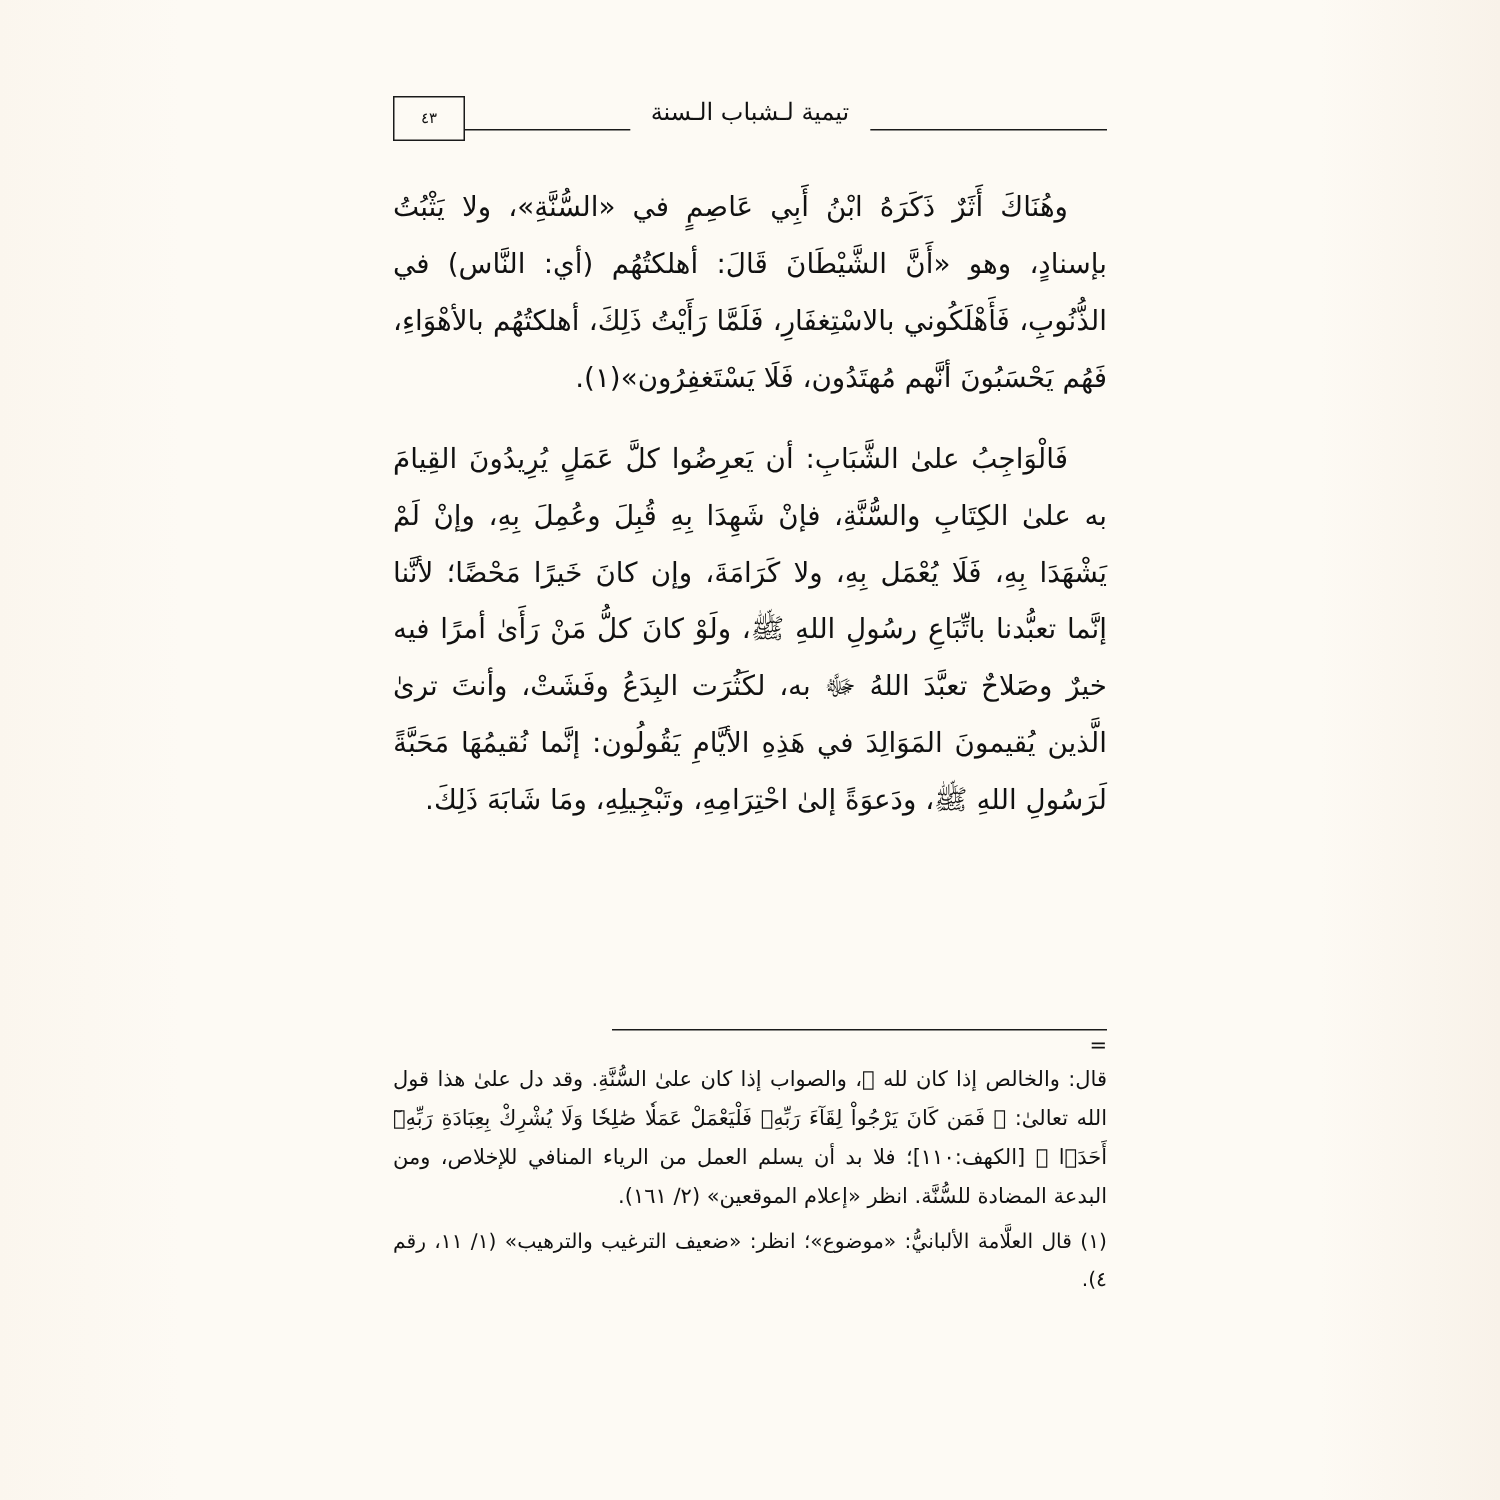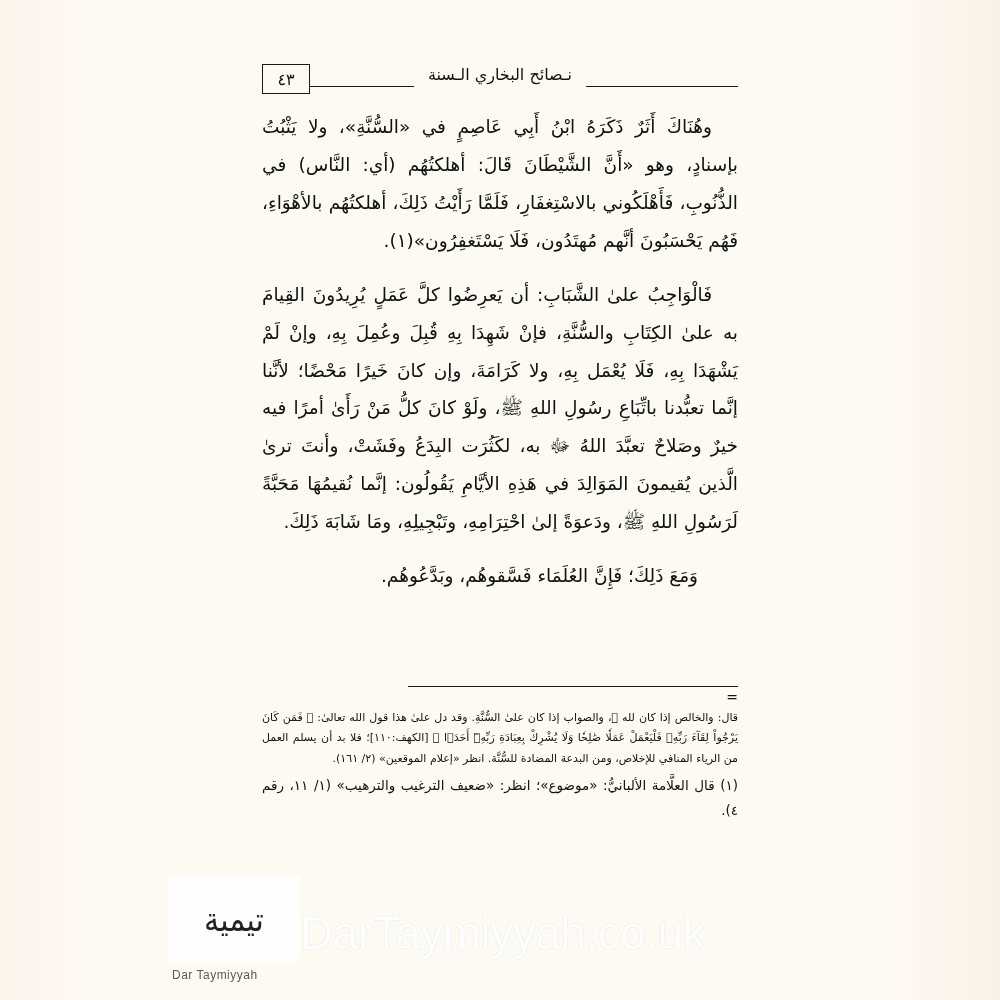--- a/index.html
+++ b/index.html
@@ -42,21 +42,21 @@
     position: absolute;
     top: 2px;
     left: 0;
     min-width: 46px;
     height: 28px;
     border: 1.4px solid #1a1a1a;
     background: #fdfaf4;
     display: flex;
     align-items: center;
     justify-content: center;
-    font-size: 16px;
+    font-size: 10px;
     color: #111;
     letter-spacing: 1px;
     font-family: Liberation Sans, sans-serif;
   }
   .header-title {
     position: absolute;
     top: 0;
     right: 50%;
     transform: translateX(50%);
     background: #fdfaf4;
@@ -74,21 +74,21 @@
     top: 108px;
     right: 262px;
     left: 262px;
     color: #111;
     font-size: 18.5px;
     line-height: 2.05;
     text-align: justify;
     text-justify: inter-word;
   }
   .para {
-    margin: 0 0 16px 0;
+    margin: 12px 0 16px 0;
     text-indent: 26px;
   }
   .para.center-ish { text-indent: 40px; }
 
   
   .footnote-sep {
     position: absolute;
     top: 686px;
     right: 262px;
     width: 330px;
@@ -109,21 +109,21 @@
     left: 262px;
     font-size: 13.5px;
     line-height: 1.85;
     color: #111;
     text-align: justify;
   }
   .footnotes p {
     margin: 0 0 4px 0;
   }
   .fn-verse {
-    font-size: 11px;
+    font-size: 14px;
   }
 
   
   .watermark {
     position: absolute;
     left: 0;
     bottom: 0;
     width: 1000px;
     height: 150px;
     pointer-events: none;
@@ -171,37 +171,29 @@
   }
 </style>
 </head>
 <body>
 
 <div class="page">
 
   <div class="header">
     <div class="header-rule"></div>
     <div class="page-number-box">٤٣</div>
-    <div class="header-title">نـصائح البخاري الـسنة</div>
+    <div class="header-title">تيمية لـشباب الـسنة</div>
   </div>
 
   <div class="body-text">
     <p class="para">وهُنَاكَ أَثَرٌ ذَكَرَهُ ابْنُ أَبِي عَاصِمٍ في «السُّنَّةِ»، ولا يَثْبُتُ بإسنادٍ، وهو «أَنَّ الشَّيْطَانَ قَالَ: أهلكتُهُم (أي: النَّاس) في الذُّنُوبِ، فَأَهْلَكُوني بالاسْتِغفَارِ، فَلَمَّا رَأَيْتُ ذَلِكَ، أهلكتُهُم بالأهْوَاءِ، فَهُم يَحْسَبُونَ أنَّهم مُهتَدُون، فَلَا يَسْتَغفِرُون»(١).</p>
     <p class="para">فَالْوَاجِبُ علىٰ الشَّبَابِ: أن يَعرِضُوا كلَّ عَمَلٍ يُرِيدُونَ القِيامَ به علىٰ الكِتَابِ والسُّنَّةِ، فإنْ شَهِدَا بِهِ قُبِلَ وعُمِلَ بِهِ، وإنْ لَمْ يَشْهَدَا بِهِ، فَلَا يُعْمَل بِهِ، ولا كَرَامَةَ، وإن كانَ خَيرًا مَحْضًا؛ لأنَّنا إنَّما تعبُّدنا باتِّبَاعِ رسُولِ اللهِ ﷺ، ولَوْ كانَ كلُّ مَنْ رَأَىٰ أمرًا فيه خيرٌ وصَلاحٌ تعبَّدَ اللهُ ﷻ به، لكَثُرَت البِدَعُ وفَشَتْ، وأنتَ ترىٰ الَّذين يُقيمونَ المَوَالِدَ في هَذِهِ الأيَّامِ يَقُولُون: إنَّما نُقيمُهَا مَحَبَّةً لَرَسُولِ اللهِ ﷺ، ودَعوَةً إلىٰ احْتِرَامِهِ، وتَبْجِيلِهِ، ومَا شَابَهَ ذَلِكَ.</p>
-    <p class="para center-ish">وَمَعَ ذَلِكَ؛ فَإِنَّ العُلَمَاء فَسَّقوهُم، وبَدَّعُوهُم.</p>
   </div>
 
   <div class="footnote-sep"></div>
   <div class="footnote-marker">=</div>
   <div class="footnotes">
     <p class="fn-verse">قال: والخالص إذا كان لله ﷻ، والصواب إذا كان علىٰ السُّنَّةِ. وقد دل علىٰ هذا قول الله تعالىٰ: ﴿ فَمَن كَانَ يَرْجُواْ لِقَآءَ رَبِّهِۦ فَلْيَعْمَلْ عَمَلٗا صَٰلِحٗا وَلَا يُشْرِكْ بِعِبَادَةِ رَبِّهِۦٓ أَحَدَۢا ﴾ [الكهف:١١٠]؛ فلا بد أن يسلم العمل من الرياء المنافي للإخلاص، ومن البدعة المضادة للسُّنَّة. انظر «إعلام الموقعين» (٢/ ١٦١).</p>
     <p>(١) قال العلَّامة الألبانيُّ: «موضوع»؛ انظر: «ضعيف الترغيب والترهيب» (١/ ١١، رقم ٤).</p>
   </div>
 
-  <div class="watermark">
-    <div class="wm-logo">
-      <span class="wm-logo-inner">تيمية</span>
-    </div>
-    <div class="wm-logo-caption">Dar Taymiyyah</div>
-    <div class="wm-text">DarTaymiyyah.co.uk</div>
-  </div>
 
 </div>
 
 </body></html>

